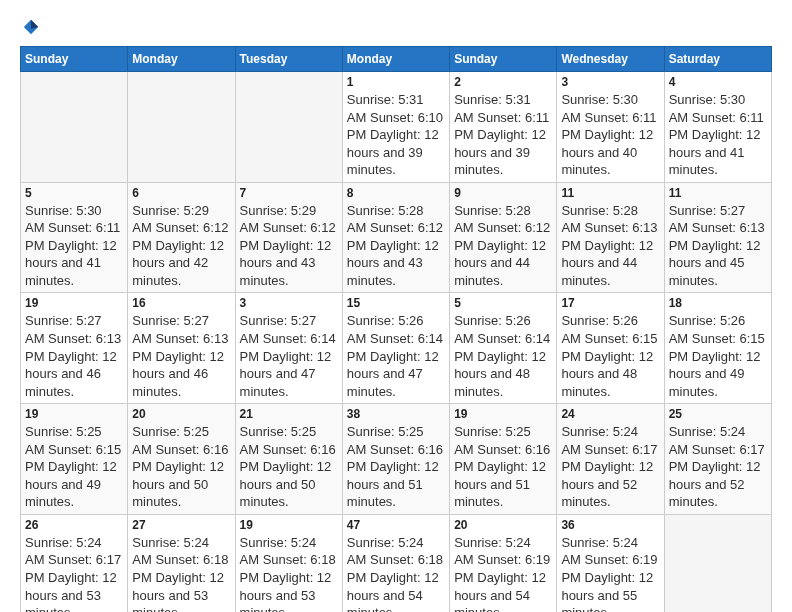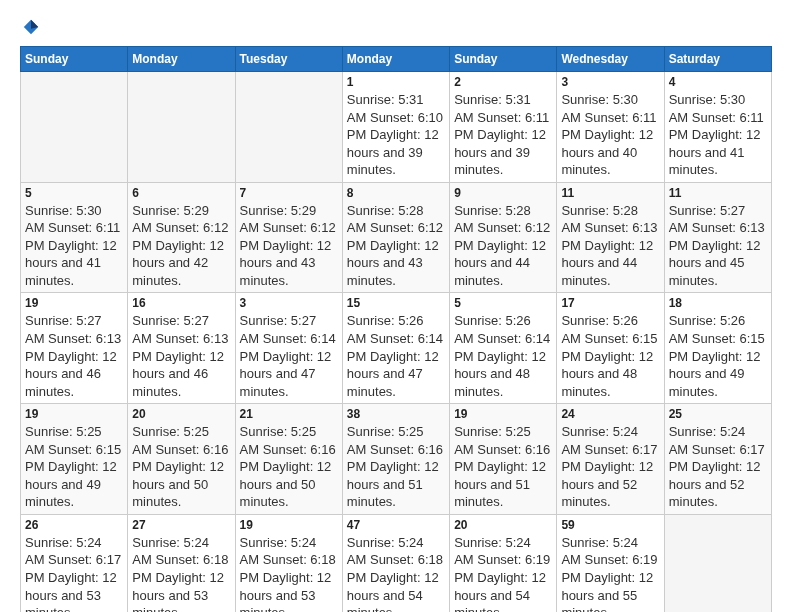--- a/index.html
+++ b/index.html
@@ -353,21 +353,21 @@
 and 54 minutes.</div>
           </td>
           <td>
             <span class="day-num">20</span>
             <div class="cell-content">Sunrise: 5:24 AM
 Sunset: 6:19 PM
 Daylight: 12 hours
 and 54 minutes.</div>
           </td>
           <td>
-            <span class="day-num">59</span>
+            <span class="day-num">36</span>
             <div class="cell-content">Sunrise: 5:24 AM
 Sunset: 6:19 PM
 Daylight: 12 hours
 and 55 minutes.</div>
           </td>
           <td class="empty"></td>
         </tr>
       </tbody>
   </table>
 </div>

